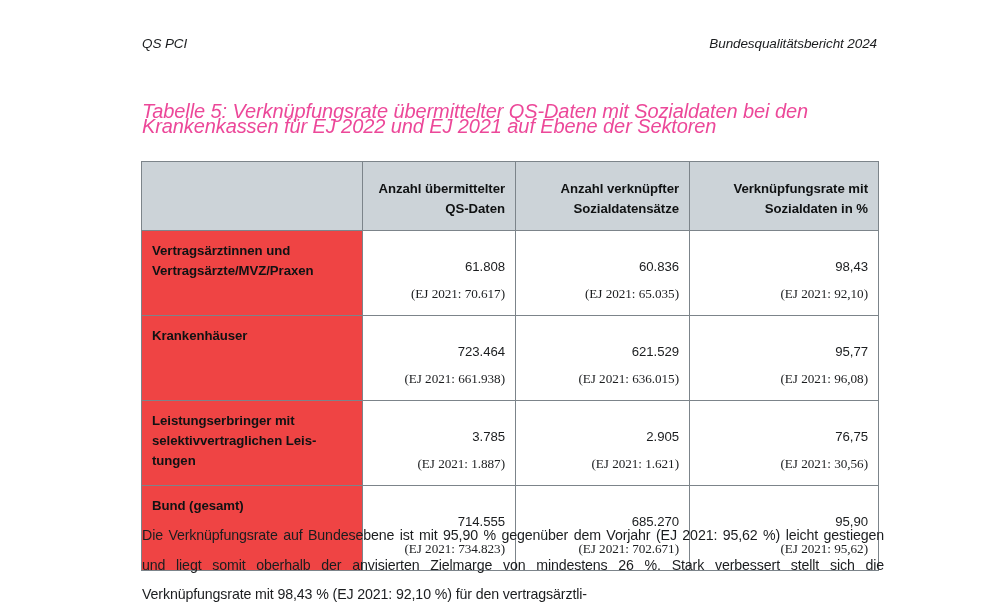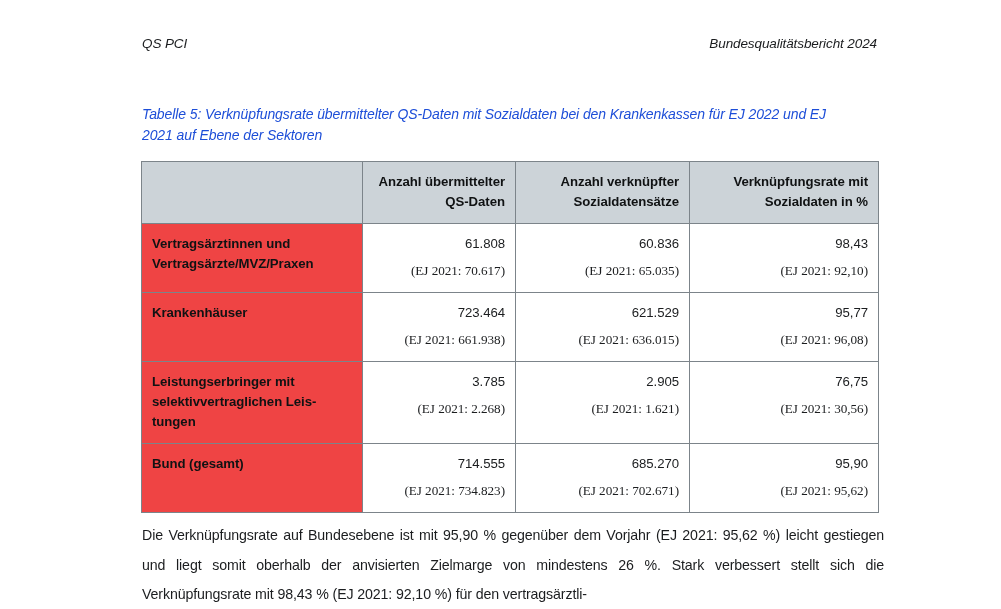--- a/index.html
+++ b/index.html
@@ -41,24 +41,24 @@
   .running-header .left  { white-space: nowrap; }
   .running-header .right { white-space: nowrap; }
 
   
   .table-caption {
     position: absolute;
     left: 142px;
     top: 104px;
     width: 690px;
     font-style: italic;
-    font-size: 14px;
-    line-height: 21px;
+    font-size: 20px;
+    line-height: 15px;
     letter-spacing: -0.1px;
-    color: #1d4ed8;
+    color: #ec4899;
   }
 
   
   .data-table {
     position: absolute;
     left: 141px;
     top: 161px;
     width: 737px;
     border-collapse: collapse;
     table-layout: fixed;
@@ -74,21 +74,21 @@
     border: 1px solid #7c848a;
     vertical-align: top;
     padding: 0;
   }
 
   
   .data-table thead th {
     background: #ccd3d8;
     font-weight: bold;
     text-align: right;
-    padding: 10px 10px 12px 10px;
+    padding: 17px 10px 12px 10px;
     line-height: 19.5px;
     letter-spacing: -0.05px;
     color: #101213;
   }
   .data-table thead th.corner {
     background: #ccd3d8;
   }
 
   
   .data-table tbody th.row-label {
@@ -98,21 +98,21 @@
     padding: 10px 10px 11px 10px;
     line-height: 20px;
     letter-spacing: -0.05px;
     color: #101213;
   }
 
   
   .data-table tbody td.num {
     background: #ffffff;
     text-align: right;
-    padding: 10px 10px 11px 10px;
+    padding: 26px 10px 11px 10px;
     line-height: 20px;
     letter-spacing: -0.05px;
     color: #1b1d1f;
   }
   .data-table tbody td.num .primary { display: block; }
   .data-table tbody td.num .prior   { display: block; margin-top: 7px; font-family: Liberation Serif, serif; }
 
   
   .body-text {
     position: absolute;
@@ -185,21 +185,21 @@
         <td class="num">
           <span class="primary">95,77</span>
           <span class="prior">(EJ 2021: 96,08)</span>
         </td>
       </tr>
 
       <tr>
         <th class="row-label">Leistungserbringer mit selektivvertraglichen Leis­tungen</th>
         <td class="num">
           <span class="primary">3.785</span>
-          <span class="prior">(EJ 2021: 2.268)</span>
+          <span class="prior">(EJ 2021: 1.887)</span>
         </td>
         <td class="num">
           <span class="primary">2.905</span>
           <span class="prior">(EJ 2021: 1.621)</span>
         </td>
         <td class="num">
           <span class="primary">76,75</span>
           <span class="prior">(EJ 2021: 30,56)</span>
         </td>
       </tr>

